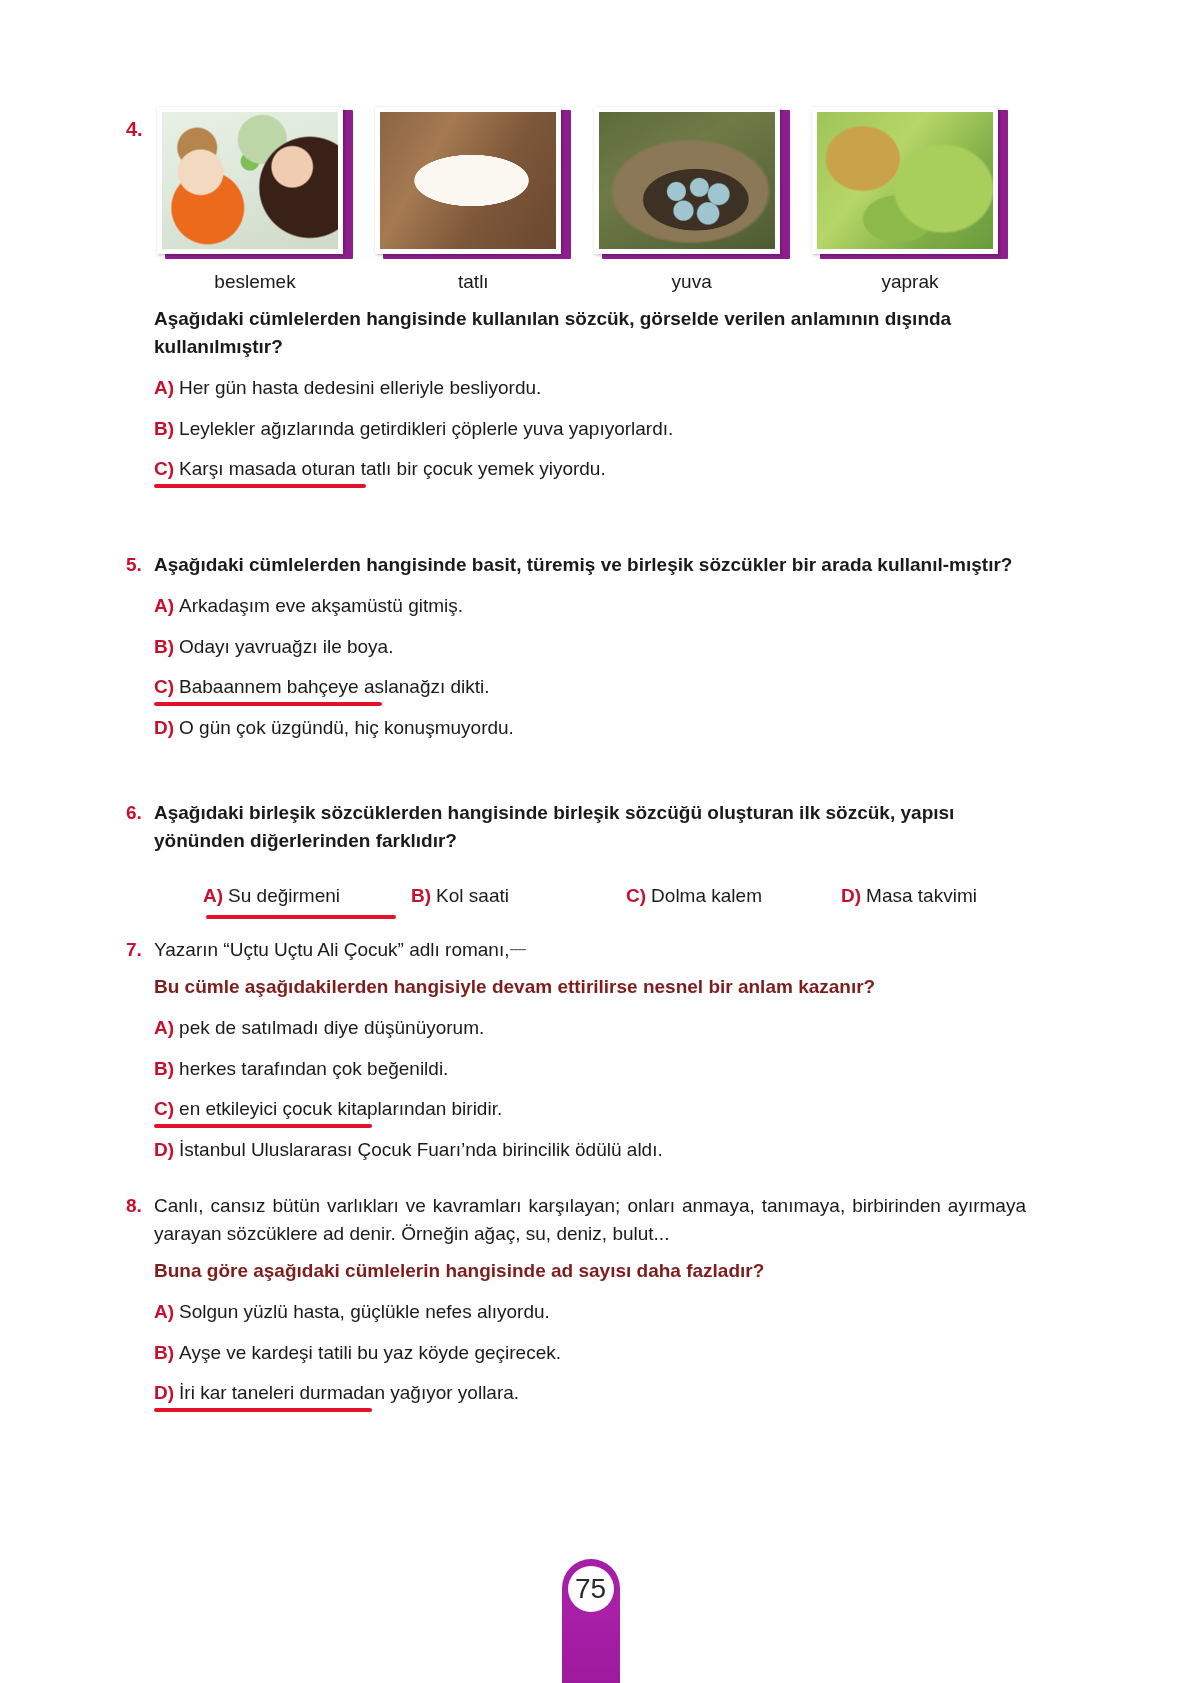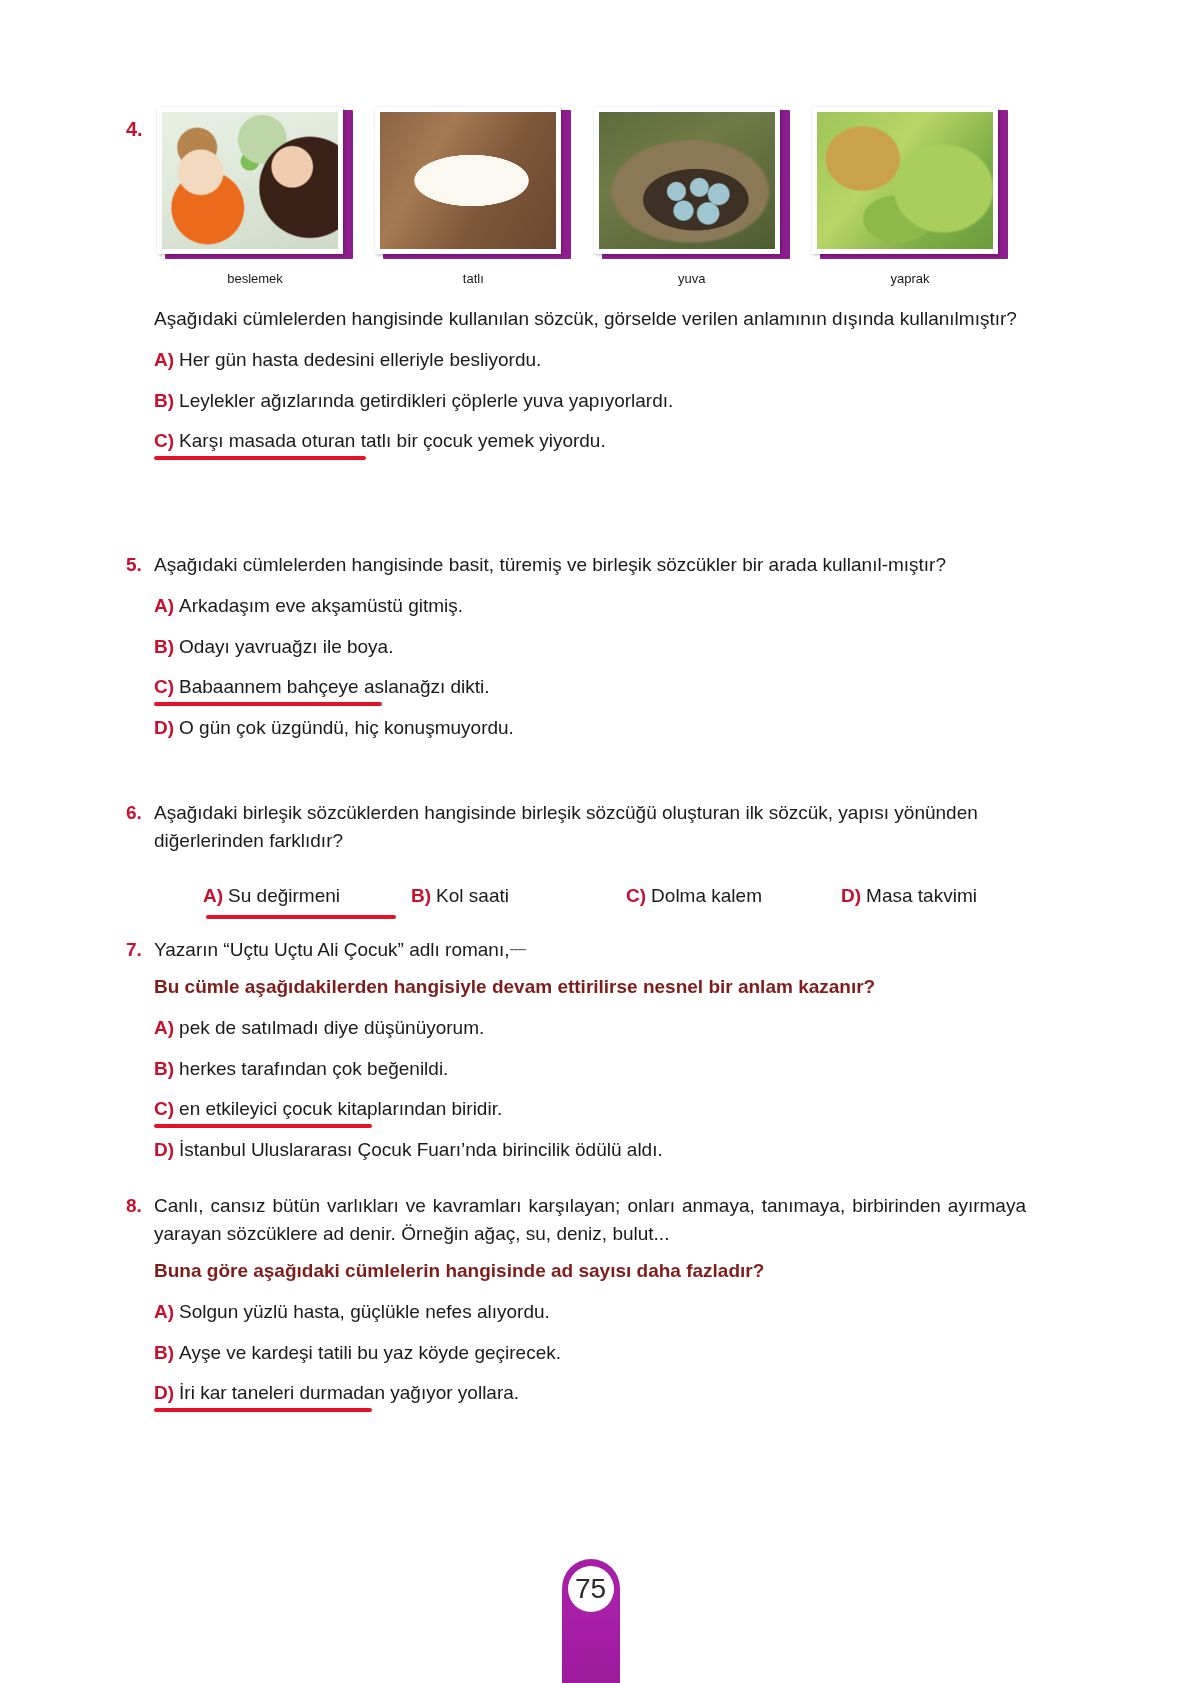--- a/index.html
+++ b/index.html
@@ -77,21 +77,21 @@
     box-shadow: 1px 1px 3px rgba(0,0,0,0.28);
   }
   .photo-inner {
     width: 100%;
     height: 100%;
     overflow: hidden;
     position: relative;
   }
   .caption {
     margin-top: 13px;
-    font-size: 13px;
+    font-size: 19px;
     color: #1a1a1a;
     text-align: center;
     line-height: 1.1;
   }
 
   
   .ph-feeding {
     width: 100%; height: 100%;
     background:
       radial-gradient(circle at 22% 44%, #f2d9c0 0 14%, rgba(242,217,192,0) 15%),
@@ -146,21 +146,21 @@
     flex: 0 0 28px;
     font-size: 19px;
     font-weight: bold;
     color: #c8102e;
     line-height: 1.48;
     text-align: left;
   }
   .q-stem {
     flex: 1 1 auto;
     font-size: 19px;
-    font-weight: normal;
+    font-weight: bold;
     line-height: 1.48;
     color: #1a1a1a;
   }
   .q-stem.justify { text-align: justify; }
   .q-stem.normal-weight { font-weight: normal; }
   .sub-stem {
     margin-left: 28px;
     font-size: 19px;
     font-weight: bold;
     line-height: 1.48;

